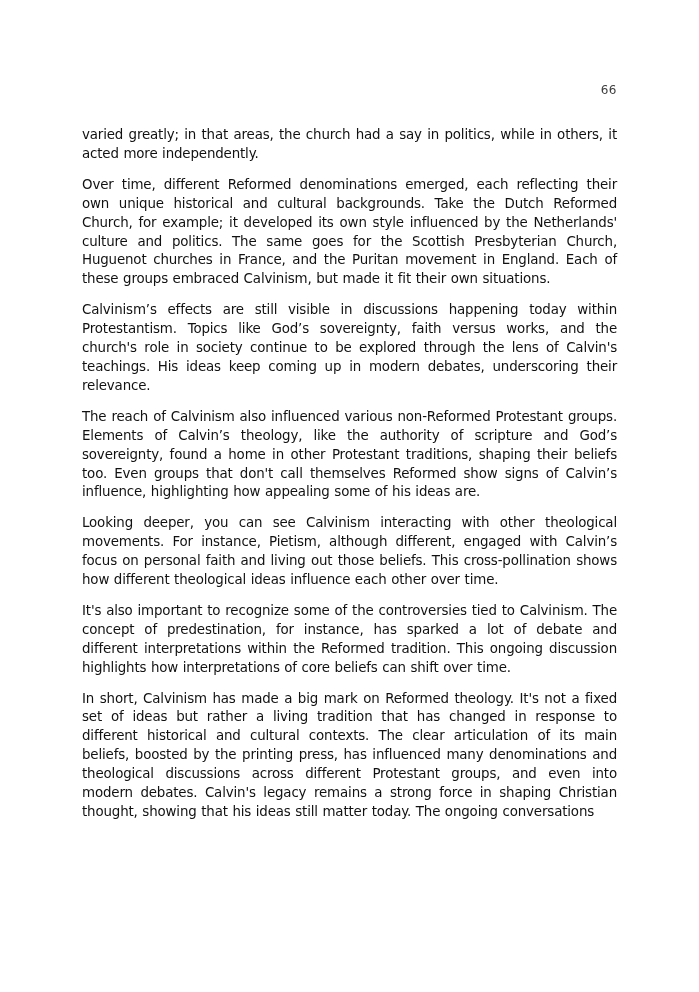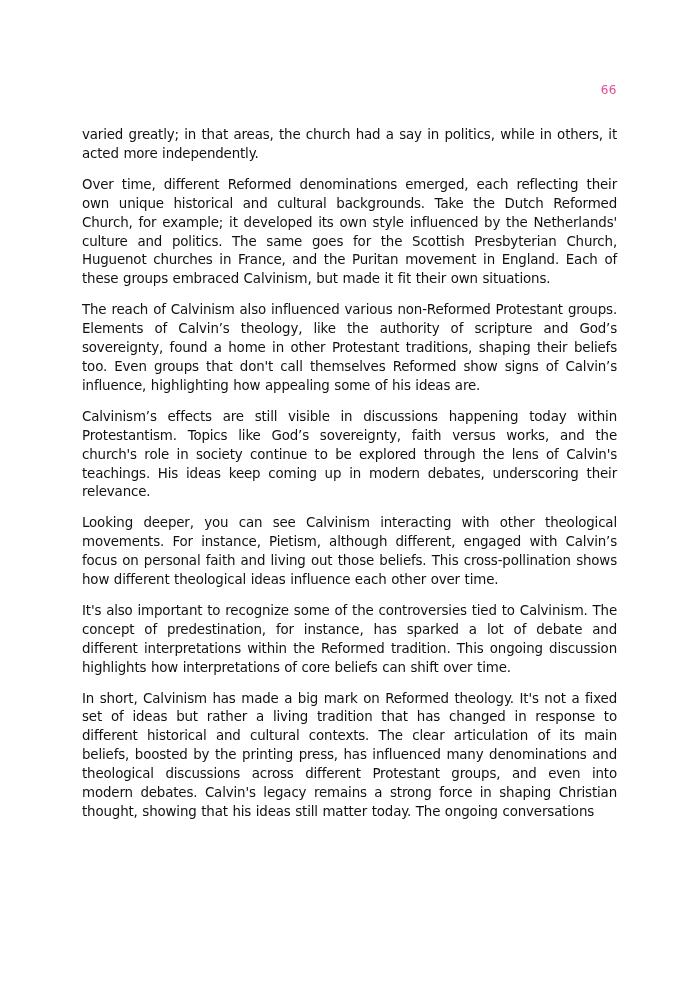--- a/index.html
+++ b/index.html
@@ -13,21 +13,21 @@
       position: relative;
       overflow: hidden;
       font-family: "DejaVu Sans", sans-serif;
       color: #111111;
     }
     .page-number {
       position: absolute;
       top: 83px;
       right: 82px;
       font-size: 12px;
-      color: #ec4899;
+      color: #404040;
       letter-spacing: 0.5px;
     }
     .content {
       position: absolute;
       left: 82px;
       top: 126px;
       width: 535px;
     }
     .para {
       margin: 0 0 12px 0;
@@ -39,18 +39,18 @@
     }
   </style>
 </head>
 <body>
 
 <div class="page-number">66</div>
 
 <div class="content">
   <p class="para">varied greatly; in that areas, the church had a say in politics, while in others, it acted more independently.</p>
   <p class="para">Over time, different Reformed denominations emerged, each reflecting their own unique historical and cultural backgrounds. Take the Dutch Reformed Church, for example; it developed its own style influenced by the Netherlands' culture and politics. The same goes for the Scottish Presbyterian Church, Huguenot churches in France, and the Puritan movement in England. Each of these groups embraced Calvinism, but made it fit their own situations.</p>
+  <p class="para">Calvinism’s effects are still visible in discussions happening today within Protestantism. Topics like God’s sovereignty, faith versus works, and the church's role in society continue to be explored through the lens of Calvin's teachings. His ideas keep coming up in modern debates, underscoring their relevance.</p>
   <p class="para">The reach of Calvinism also influenced various non-Reformed Protestant groups. Elements of Calvin’s theology, like the authority of scripture and God’s sovereignty, found a home in other Protestant traditions, shaping their beliefs too. Even groups that don't call themselves Reformed show signs of Calvin’s influence, highlighting how appealing some of his ideas are.</p>
-  <p class="para">Calvinism’s effects are still visible in discussions happening today within Protestantism. Topics like God’s sovereignty, faith versus works, and the church's role in society continue to be explored through the lens of Calvin's teachings. His ideas keep coming up in modern debates, underscoring their relevance.</p>
   <p class="para">Looking deeper, you can see Calvinism interacting with other theological movements. For instance, Pietism, although different, engaged with Calvin’s focus on personal faith and living out those beliefs. This cross-pollination shows how different theological ideas influence each other over time.</p>
   <p class="para">It's also important to recognize some of the controversies tied to Calvinism. The concept of predestination, for instance, has sparked a lot of debate and different interpretations within the Reformed tradition. This ongoing discussion highlights how interpretations of core beliefs can shift over time.</p>
   <p class="para">In short, Calvinism has made a big mark on Reformed theology. It's not a fixed set of ideas but rather a living tradition that has changed in response to different historical and cultural contexts. The clear articulation of its main beliefs, boosted by the printing press, has influenced many denominations and theological discussions across different Protestant groups, and even into modern debates. Calvin's legacy remains a strong force in shaping Christian thought, showing that his ideas still matter today. The ongoing conversations</p>
 </div>
 
 </body></html>

